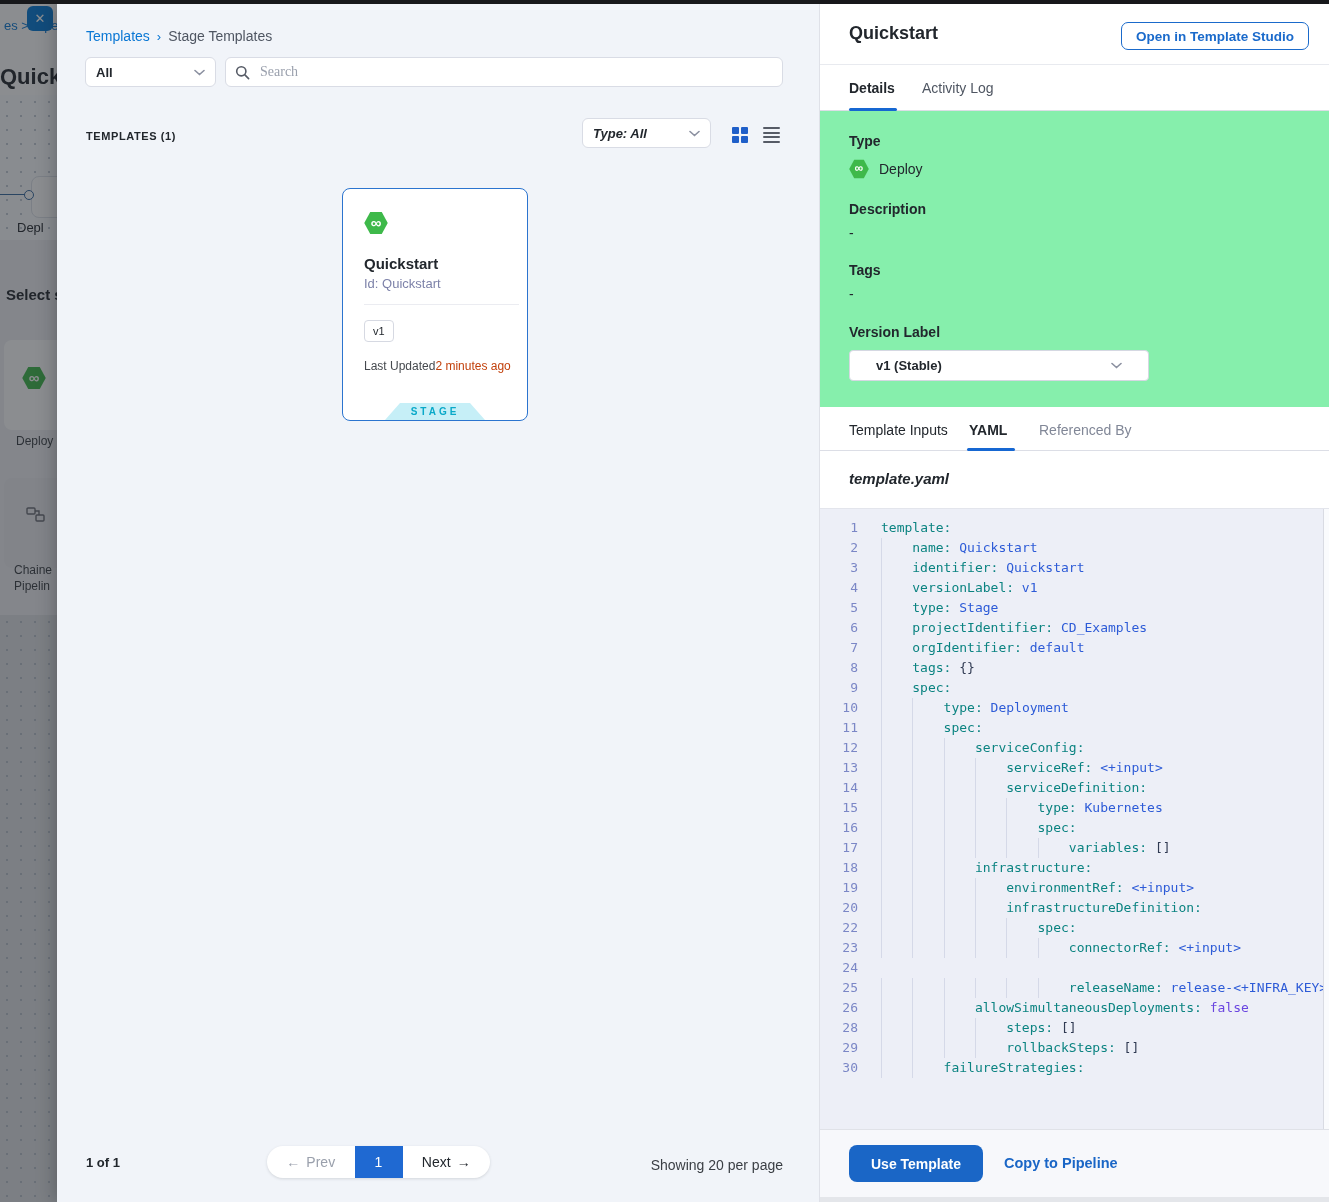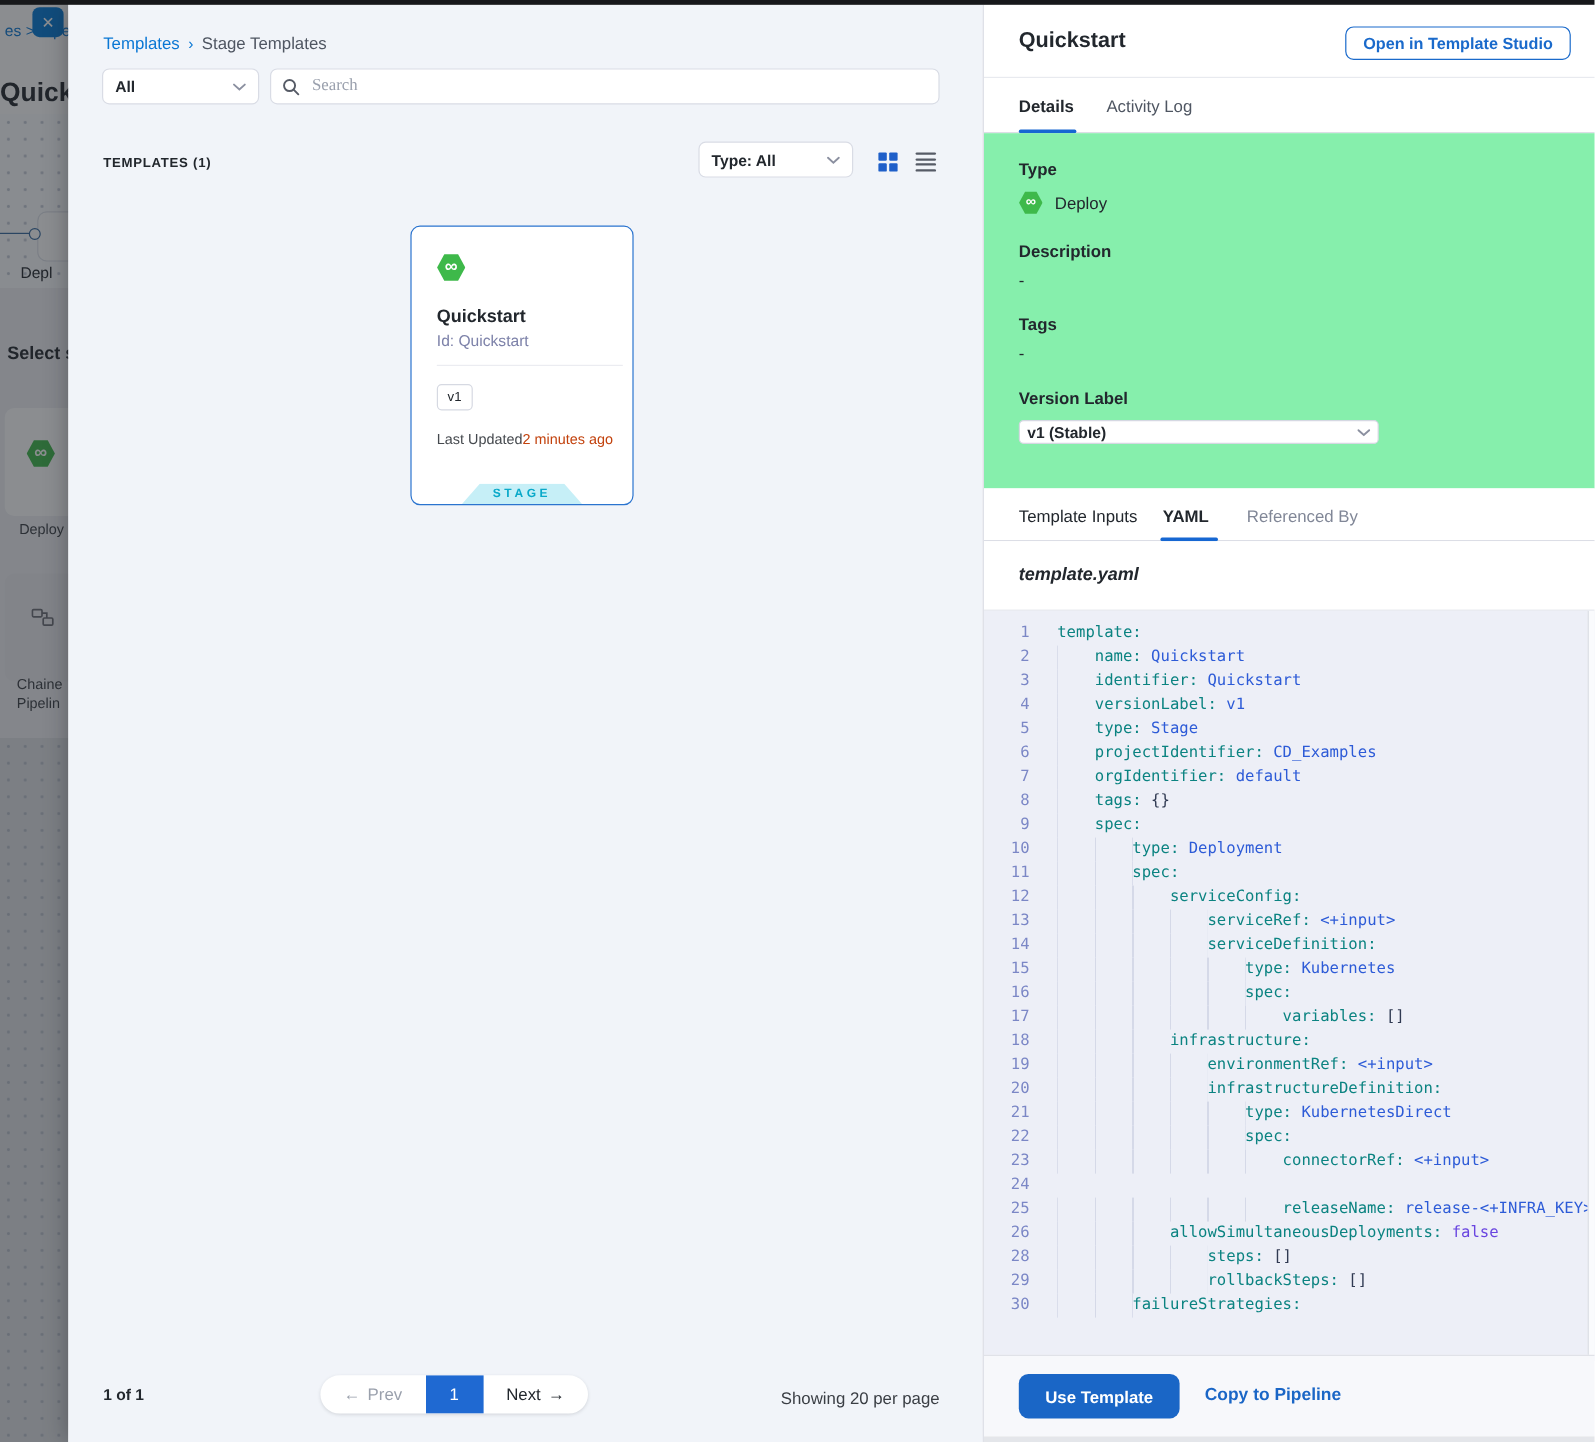--- a/index.html
+++ b/index.html
@@ -38,21 +38,21 @@
   
   .drawer{position:absolute;left:57px;top:4px;width:762px;height:1198px;background:#f1f4f9;
     box-shadow:0 0 18px rgba(20,22,28,0.35);}
   .crumbs{position:absolute;left:29px;top:24px;font-size:14px;display:flex;gap:7px;align-items:center;}
   .crumb-link{color:#0a77d4;cursor:pointer;}
   .crumb-sep{color:#0a77d4;font-size:13px;}
   .crumb-current{color:#4f5662;}
   .select-box{position:absolute;background:#fff;border:1px solid #d9dce5;border-radius:6px;display:flex;
     align-items:center;justify-content:space-between;padding:0 10px;font-size:13px;font-weight:bold;color:#22272d;box-sizing:border-box;}
   .sel-all{left:28px;top:53px;width:131px;height:30px;}
-  .sel-type{left:525px;top:114px;width:129px;height:30px;}
+  .sel-type{left:525px;top:114px;width:129px;height:30px;font-style:italic;}
   .search-box{position:absolute;left:168px;top:53px;width:558px;height:30px;background:#fff;border:1px solid #d9dce5;
     border-radius:6px;display:flex;align-items:center;padding:0 9px;box-sizing:border-box;gap:8px;}
   .search-box input{border:none;outline:none;font-size:14px;color:#22272d;flex:1;background:transparent;
     font-family:Liberation Serif, serif;}
   .search-box input::placeholder{color:#9aa0ad;}
   .tmpl-count{position:absolute;left:29px;top:126px;font-size:11px;font-weight:bold;letter-spacing:0.6px;color:#22272d;}
   .grid-icon{position:absolute;left:675px;top:123px;width:16px;height:16px;display:grid;
     grid-template-columns:7px 7px;grid-template-rows:7px 7px;gap:2px;cursor:pointer;}
   .grid-icon i{background:#1f5fc9;border-radius:1px;}
   .list-icon{position:absolute;left:706px;top:123px;width:17px;height:16px;display:flex;flex-direction:column;
@@ -90,22 +90,22 @@
   .p-hdr-div{position:absolute;left:0;top:60px;width:100%;border-top:1px solid #e8eaef;}
   .tabs{position:absolute;left:0;top:61px;width:100%;height:46px;border-bottom:1px solid #dcdee6;box-sizing:border-box;}
   .tab{position:absolute;top:15px;font-size:14px;cursor:pointer;}
   .tab.active{font-weight:bold;color:#22272d;}
   .tab.idle{color:#4f5662;}
   .tab-underline{position:absolute;top:43px;height:3px;background:#1667d2;border-radius:2px;}
   .details{position:absolute;left:0;top:107px;width:100%;height:296px;background:#86efac;}
   .d-label{position:absolute;left:29px;font-size:14px;font-weight:bold;color:#22272d;}
   .d-value{position:absolute;left:29px;font-size:14px;color:#22272d;}
   .type-row{position:absolute;left:29px;top:48px;display:flex;align-items:center;gap:10px;font-size:14px;color:#22272d;}
-  .ver-select{position:absolute;left:29px;top:239px;width:300px;height:20px;background:#fff;border:1px solid #d5d8e2;
-    border-radius:4px;display:flex;align-items:center;justify-content:space-between;padding:0 6px;
+  .ver-select{position:absolute;left:29px;top:239px;width:300px;height:31px;background:#fff;border:1px solid #d5d8e2;
+    border-radius:4px;display:flex;align-items:center;justify-content:space-between;padding:0 26px;
     font-size:13px;font-weight:bold;color:#22272d;box-sizing:border-box;cursor:pointer;}
   .subtabs{position:absolute;left:0;top:403px;width:100%;height:44px;background:#fff;border-bottom:1px solid #dcdee6;box-sizing:border-box;}
   .file-row{position:absolute;left:0;top:447px;width:100%;height:58px;background:#fff;border-bottom:1px solid #e3e5ec;box-sizing:border-box;font-style:italic;}
   .file-name{position:absolute;left:29px;top:19px;font-size:15px;font-weight:bold;color:#22272d;}
   
   .code{position:absolute;left:0;top:505px;width:100%;height:625px;background:#edeff7;overflow:hidden;
     font-family:"DejaVu Sans Mono","Liberation Mono",monospace;font-size:13px;padding-top:9px;box-sizing:border-box;}
   .cl{height:20px;line-height:20px;white-space:pre;display:flex;}
   .ln{display:inline-block;width:38px;text-align:right;color:#7b87c6;flex:0 0 38px;}
   .cbody{margin-left:23px;white-space:pre;}
@@ -290,21 +290,20 @@
         <div class="cl"><span class="ln">11</span><span class="cbody"><span class="ind" style="width: 8ch;"></span><span class="k">spec:</span></span></div>
         <div class="cl"><span class="ln">12</span><span class="cbody"><span class="ind" style="width: 12ch;"></span><span class="k">serviceConfig:</span></span></div>
         <div class="cl"><span class="ln">13</span><span class="cbody"><span class="ind" style="width: 16ch;"></span><span class="k">serviceRef:</span><span class="v-str"> &lt;+input&gt;</span></span></div>
         <div class="cl"><span class="ln">14</span><span class="cbody"><span class="ind" style="width: 16ch;"></span><span class="k">serviceDefinition:</span></span></div>
         <div class="cl"><span class="ln">15</span><span class="cbody"><span class="ind" style="width: 20ch;"></span><span class="k">type:</span><span class="v-str"> Kubernetes</span></span></div>
         <div class="cl"><span class="ln">16</span><span class="cbody"><span class="ind" style="width: 20ch;"></span><span class="k">spec:</span></span></div>
         <div class="cl"><span class="ln">17</span><span class="cbody"><span class="ind" style="width: 24ch;"></span><span class="k">variables:</span><span class="v-brk"> []</span></span></div>
         <div class="cl"><span class="ln">18</span><span class="cbody"><span class="ind" style="width: 12ch;"></span><span class="k">infrastructure:</span></span></div>
         <div class="cl"><span class="ln">19</span><span class="cbody"><span class="ind" style="width: 16ch;"></span><span class="k">environmentRef:</span><span class="v-str"> &lt;+input&gt;</span></span></div>
         <div class="cl"><span class="ln">20</span><span class="cbody"><span class="ind" style="width: 16ch;"></span><span class="k">infrastructureDefinition:</span></span></div>
-        <div class="cl"><span class="ln">21</span><span class="cbody"><span class="ind" style="width: 20ch;"></span><span class="k">type:</span><span class="v-str"> KubernetesDirect</span></span></div>
         <div class="cl"><span class="ln">22</span><span class="cbody"><span class="ind" style="width: 20ch;"></span><span class="k">spec:</span></span></div>
         <div class="cl"><span class="ln">23</span><span class="cbody"><span class="ind" style="width: 24ch;"></span><span class="k">connectorRef:</span><span class="v-str"> &lt;+input&gt;</span></span></div>
         <div class="cl"><span class="ln">24</span></div>
         <div class="cl"><span class="ln">25</span><span class="cbody"><span class="ind" style="width: 24ch;"></span><span class="k">releaseName:</span><span class="v-str"> release-&lt;+INFRA_KEY&gt;</span></span></div>
         <div class="cl"><span class="ln">26</span><span class="cbody"><span class="ind" style="width: 12ch;"></span><span class="k">allowSimultaneousDeployments:</span><span class="v-bool"> false</span></span></div>
         <div class="cl"><span class="ln">28</span><span class="cbody"><span class="ind" style="width: 16ch;"></span><span class="k">steps:</span><span class="v-brk"> []</span></span></div>
         <div class="cl"><span class="ln">29</span><span class="cbody"><span class="ind" style="width: 16ch;"></span><span class="k">rollbackSteps:</span><span class="v-brk"> []</span></span></div>
         <div class="cl"><span class="ln">30</span><span class="cbody"><span class="ind" style="width: 8ch;"></span><span class="k">failureStrategies:</span></span></div>
       </div>
     <div class="code-gutter"></div>

